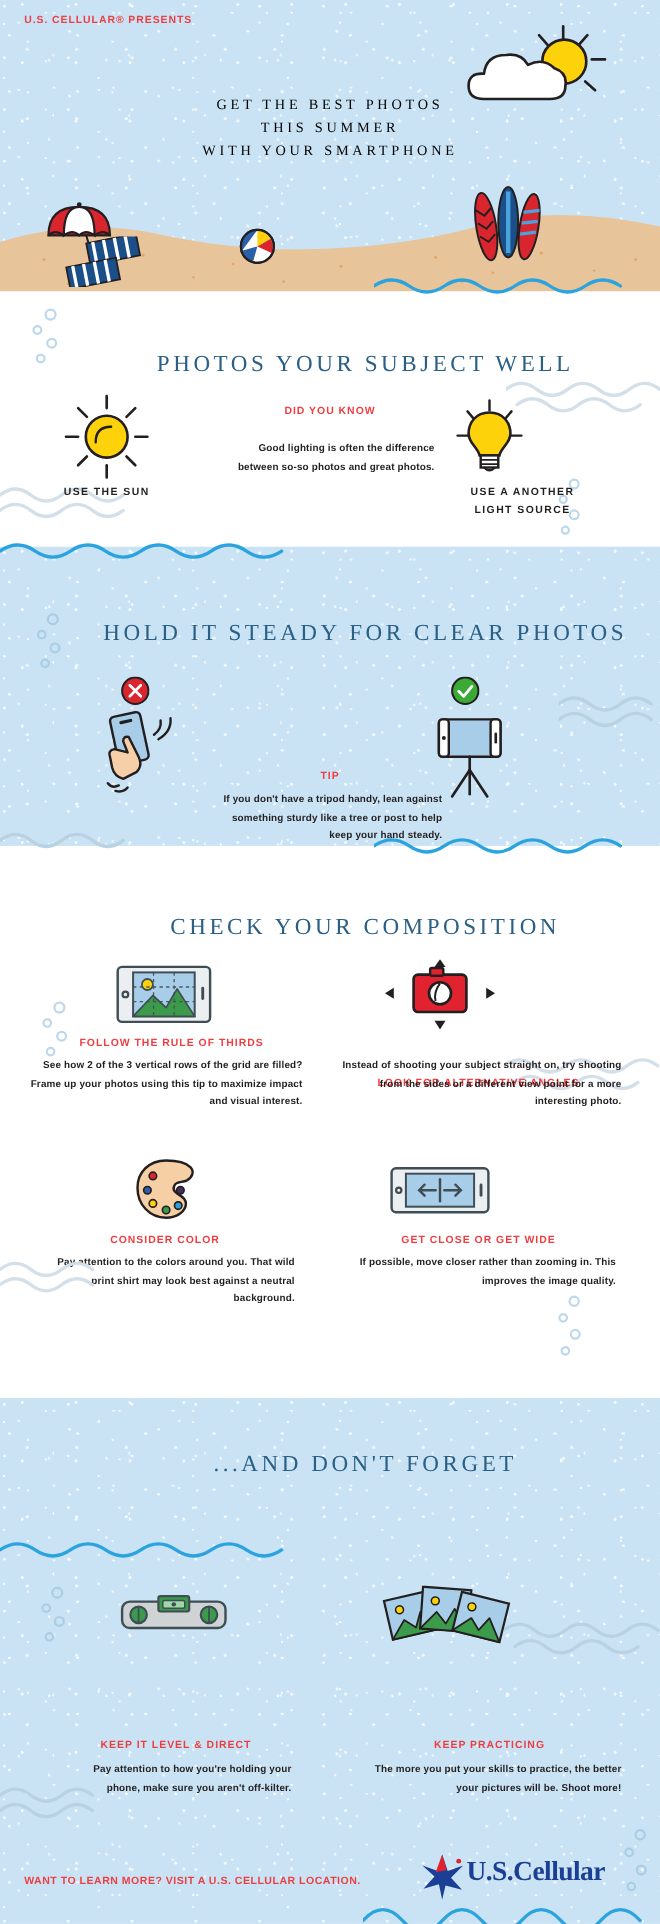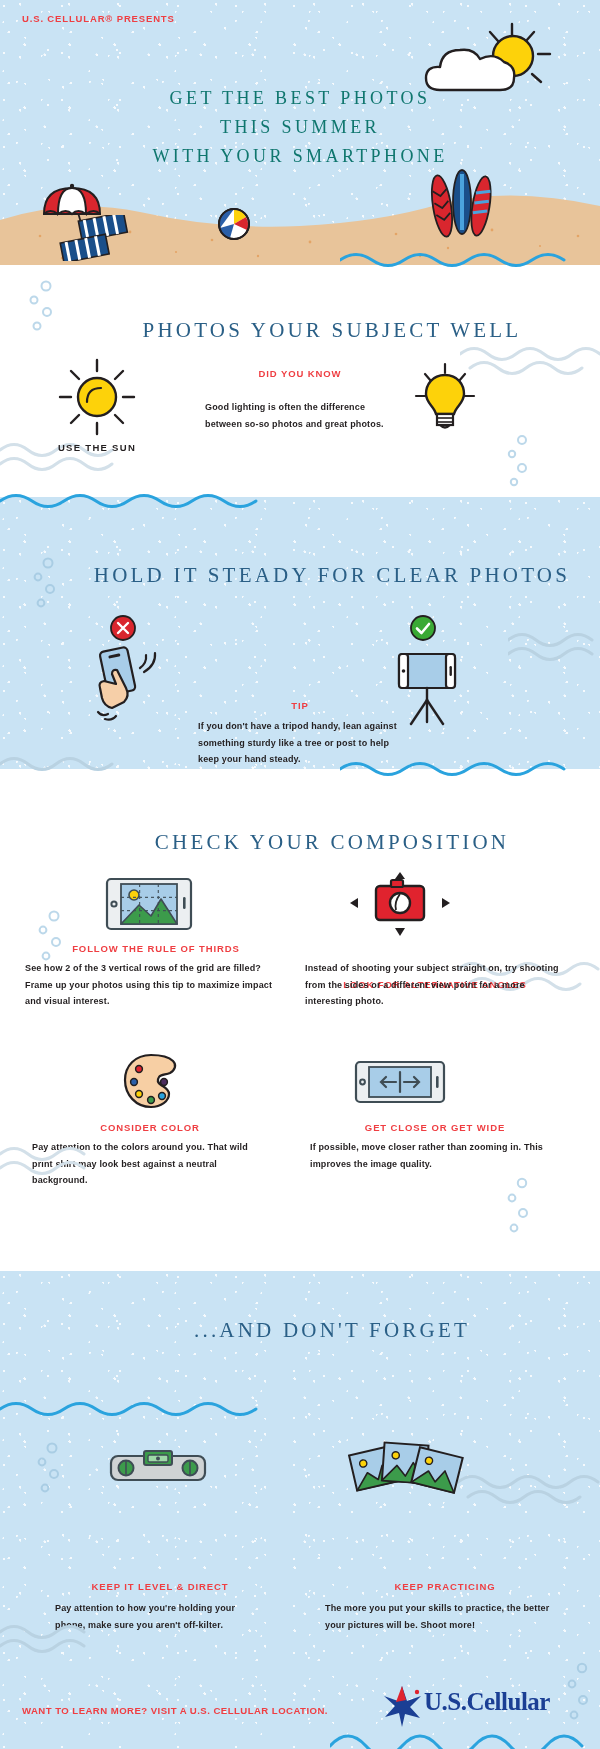--- a/index.html
+++ b/index.html
@@ -67,21 +67,21 @@
     color: #ef3e42;
     text-align: center;
     text-transform: uppercase;
   }
 
   .body-txt {
     font-size: 9px;
     font-weight: bold;
     line-height: 1.85;
     color: #231f20;
-    text-align: left;
+    text-align: right;
     letter-spacing: .15px;
   }
 
   .cap-label {
     font-size: 9.5px;
     font-weight: bold;
     letter-spacing: 1.3px;
     color: #231f20;
     text-align: center;
     line-height: 1.7;
@@ -101,24 +101,24 @@
     letter-spacing: .85px;
     color: #ef3e42;
   }
 
   #hero-title {
     position: absolute;
     left: 0; top: 84px;
     width: 600px;
     text-align: center;
     font-family: "Liberation Serif", serif;
-    font-size: 18px;
+    font-size: 13px;
     letter-spacing: 3.4px;
     line-height: 1.62;
-    color: #0f766e;
+    color: #000000;
   }
 
   
   #sec2-band { top: 497px; height: 272px; }
   #sec4-band { top: 1271px; height: 478px; }
 </style>
 </head>
 <body>
 
 <div class="page">
@@ -277,20 +277,24 @@
         <line x1="55" y1="34" x2="64" y2="34"></line>
     </g>
     <path d="M35 13 C22 13 16 23 16 32 C16 41 24 44 26 52 L44 52 C46 44 54 41 54 32 C54 23 48 13 35 13 Z" fill="#fdd20a" stroke="#231f20" stroke-width="2.4"></path>
     <rect x="27" y="52" width="16" height="11" fill="#ffffff" stroke="#231f20" stroke-width="2.2"></rect>
     <g stroke="#231f20" stroke-width="1.6">
       <line x1="27" y1="56" x2="43" y2="56"></line>
         <line x1="27" y1="60" x2="43" y2="60"></line>
     </g>
     <path d="M30 63 Q35 68 40 63" fill="none" stroke="#231f20" stroke-width="2.2"></path>
   </svg>
+  <div class="cap-label abs" style="left:385px;top:440px;width:180px;">
+    <div>USE A ANOTHER</div>
+    <div>LIGHT SOURCE</div>
+  </div>
 
   <div class="band-blue" id="sec2-band">
     <div class="speckle"></div>
   </div>
 
   <svg class="abs" style="left:0px;top:488px;" width="270" height="26" viewBox="0 0 270 26">
     <path d="M0 13 q16 -11 32 0 t32 0 t32 0 t32 0 t32 0 t32 0 t32 0 t32 0" fill="none" stroke="#2aa3de" stroke-width="3" stroke-linecap="round"></path>
   </svg>
 
   <svg class="abs" style="left:14px;top:555px;" width="46" height="70" viewBox="0 0 46 70">

